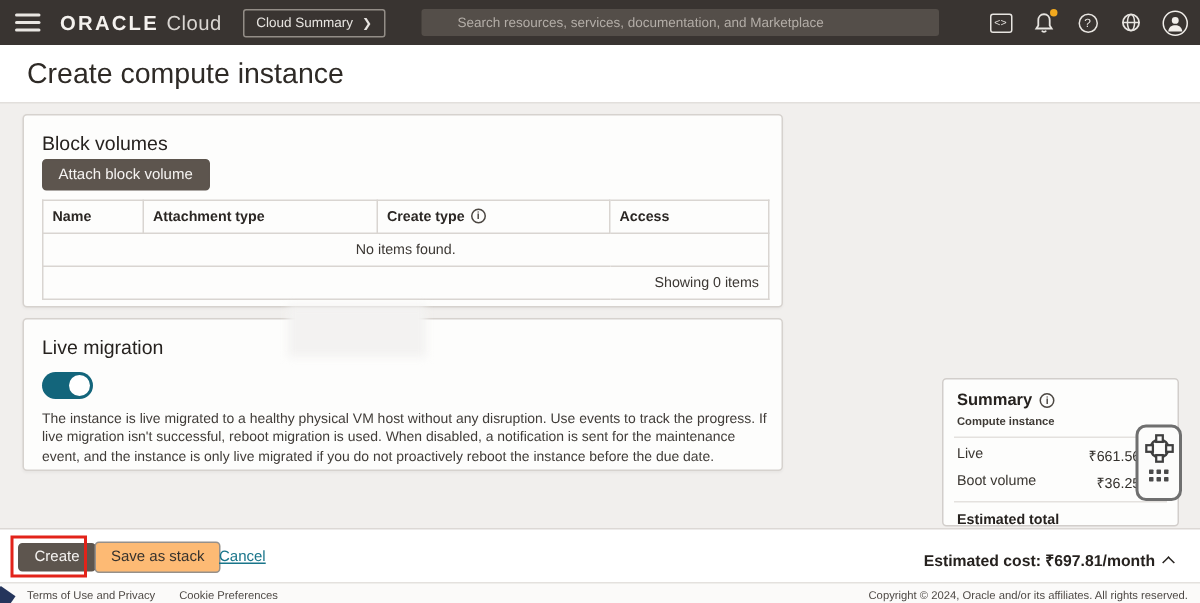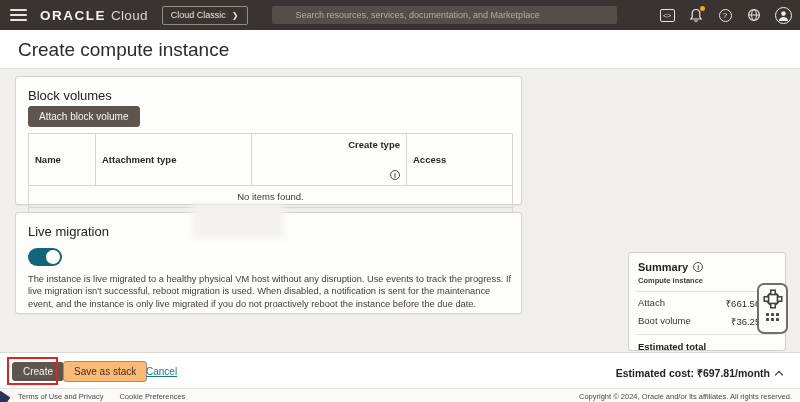--- a/index.html
+++ b/index.html
@@ -40,21 +40,21 @@
 
   .card-title { font-size:13px; color:#26221f; position:absolute; left:12px; top:11px; }
 
   .btn-dark { background:#5d554e; color:#f6f4f2; border:1px solid #5d554e; border-radius:3px; font-size:10px; height:21px; padding:0 10px; cursor:pointer; font-family:"Liberation Sans", sans-serif; }
   .attach-btn { position:absolute; left:12px; top:29px; }
 
   table.bv { position:absolute; left:12px; top:56px; width:485px; border-collapse:collapse; font-size:9.5px; color:#33302c; }
   table.bv th { border:1px solid #d9d5d1; border-left:none; font-weight:bold; text-align:left; padding:5px 6px; font-size:9.5px; color:#2b2724; }
   table.bv th:first-child { border-left:1px solid #d9d5d1; }
   table.bv td { border:1px solid #d9d5d1; padding:5px 6px; }
-  .th-flex { display:flex; align-items:flex-end; gap:20px;flex-direction:column; }
+  .th-flex { display:flex; align-items:flex-start; gap:4px; }
   .info-dark { width:10px; height:10px; border:1px solid #4c4742; border-radius:50%; font-size:7px; color:#4c4742; display:inline-flex; align-items:center; justify-content:center; flex:0 0 auto; }
   .empty-row td { text-align:center; color:#3c3834; }
   .count-row td { text-align:right; color:#3c3834; }
 
   .toggle { position:absolute; left:12px; top:35px; width:34px; height:18px; background:#13657b; border-radius:10px; cursor:pointer; }
   .toggle .knob { position:absolute; right:2px; top:2px; width:14px; height:14px; border-radius:50%; background:#fff; }
   .lm-desc { position:absolute; left:12px; top:60px; width:484px; font-size:9.3px; line-height:1.32; color:#403c38; }
 
   .blur-patch { position:absolute; left:192px; top:135px; width:92px; height:34px; background:#f3f2f1; filter:blur(3px); z-index:5; }
 
@@ -100,21 +100,21 @@
     <div class="hamburger">
         <span></span>
         <span></span>
         <span></span>
       </div>
     <div class="brand">
       <span class="bold">ORACLE</span>
       <span class="light">Cloud</span>
     </div>
     <button class="classic-btn">
-      <span>Cloud Classic</span>
+      <span>Cloud Summary</span>
       <span class="chev">❯</span>
     </button>
     <input class="searchbox" placeholder="Search resources, services, documentation, and Marketplace" style="">
     <div class="top-right">
       <div class="tb-icon">
         <span class="console-ic">&lt;&gt;</span>
       </div>
       <div class="tb-icon">
         <svg width="14" height="15" viewBox="0 0 14 15">
           <path d="M7 1.5 C4.6 1.5 3.2 3.3 3.2 5.5 L3.2 9 L1.9 11 L12.1 11 L10.8 9 L10.8 5.5 C10.8 3.3 9.4 1.5 7 1.5 Z" fill="none" stroke="#e8e5e1" stroke-width="1.2"></path>
@@ -187,21 +187,21 @@
 
 
     <div class="summary">
       <div class="sum-title">
         <span>Summary</span>
         <span class="info-dark">i</span>
       </div>
       <div class="sum-sub">Compute instance</div>
       <div class="sum-div"></div>
       <div class="sum-row">
-        <span>Attach</span>
+        <span>Live</span>
         <span class="val">₹661.56/mo</span>
       </div>
       <div class="sum-row">
         <span>Boot volume</span>
         <span class="val">₹36.25/mo</span>
       </div>
       <div class="sum-div"></div>
       <div class="sum-total">
         <span>Estimated total</span>
         <span>₹697.81/month</span>

